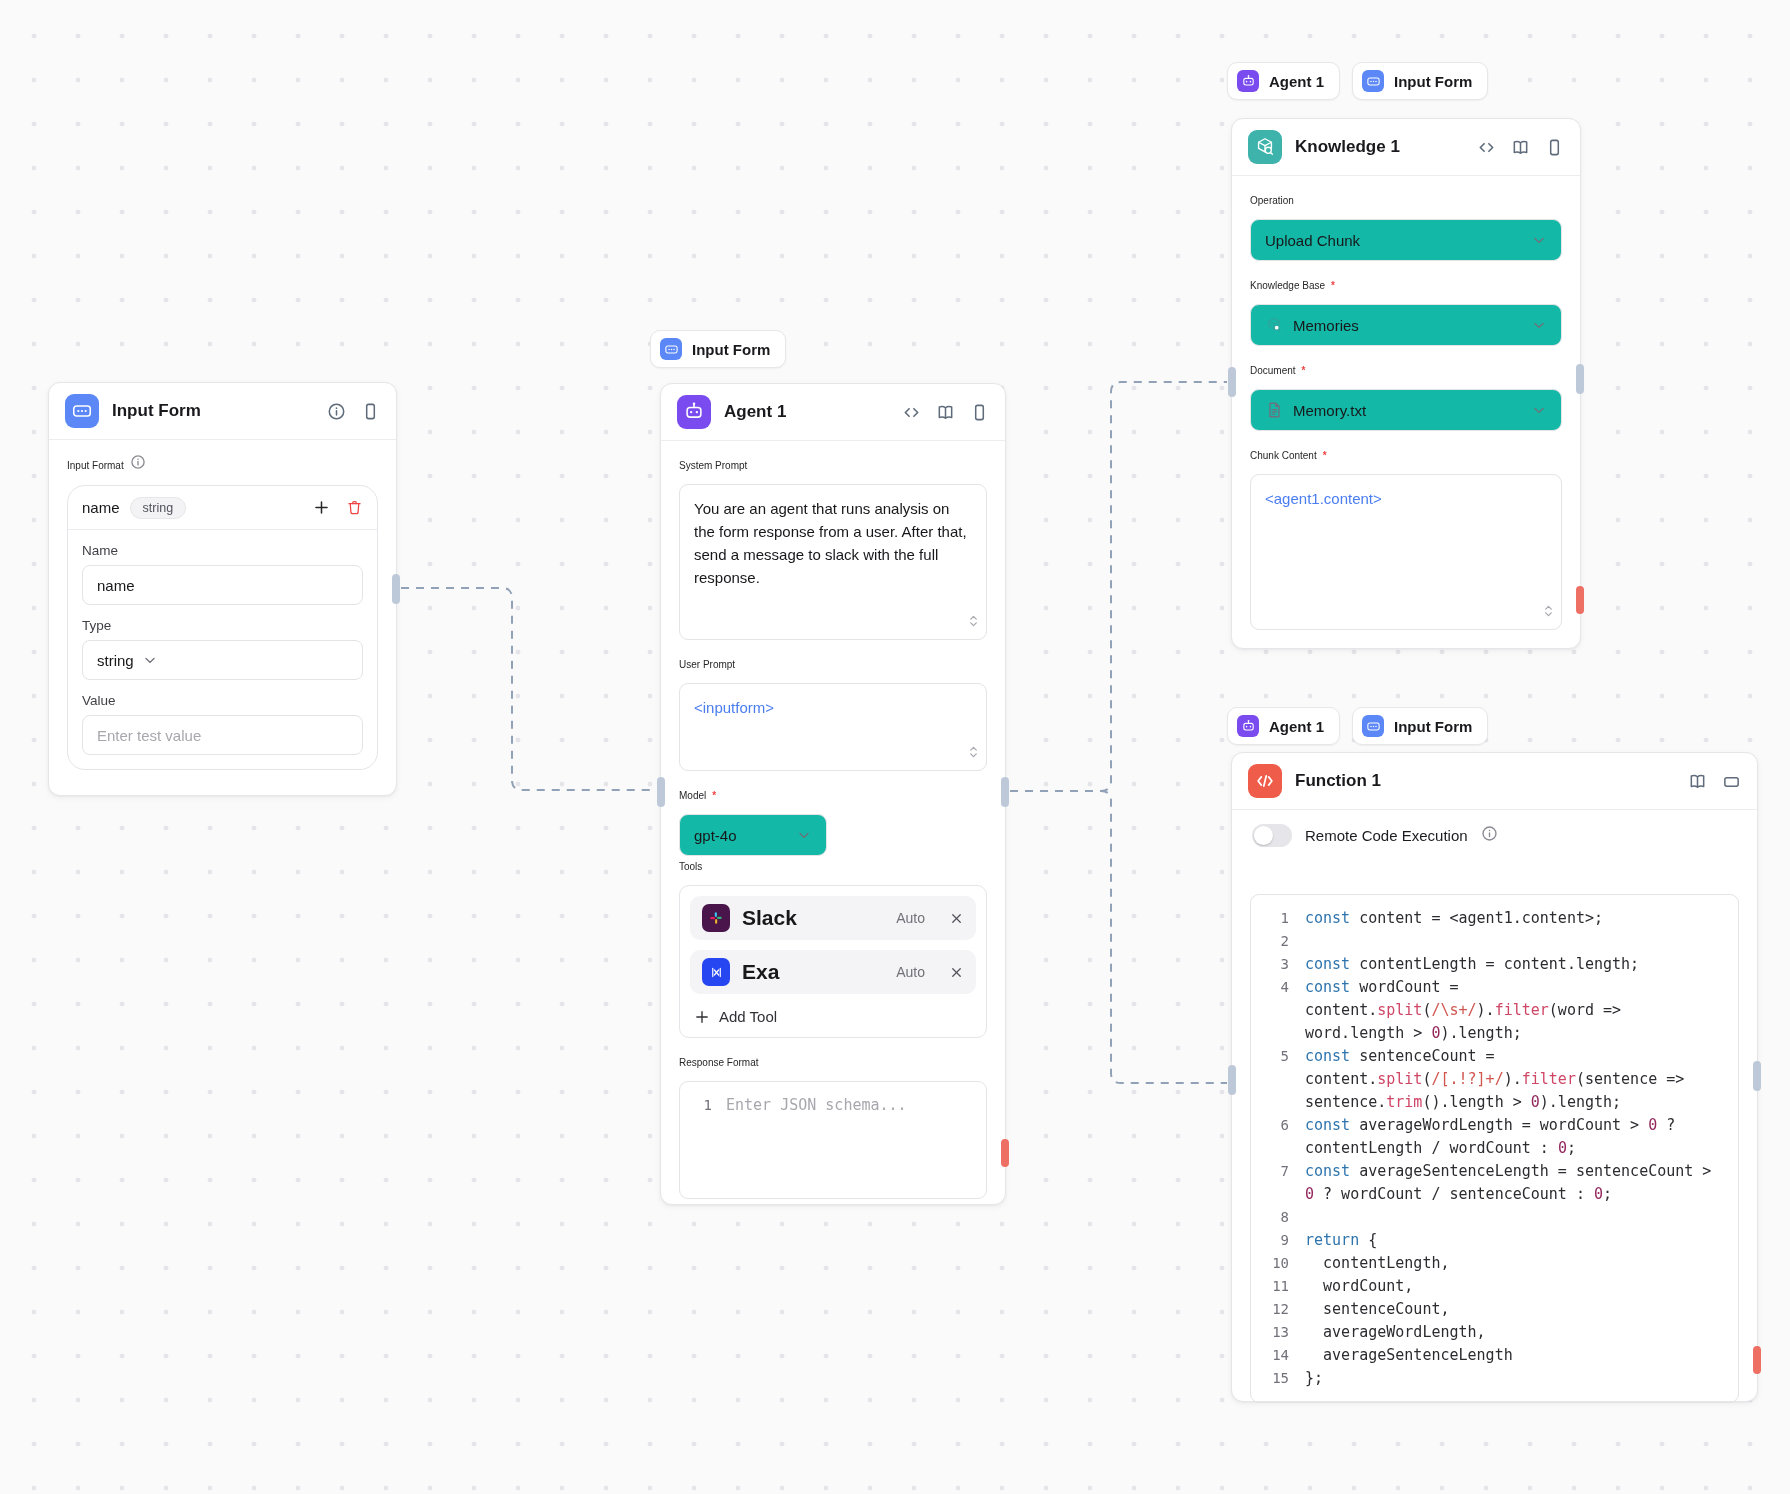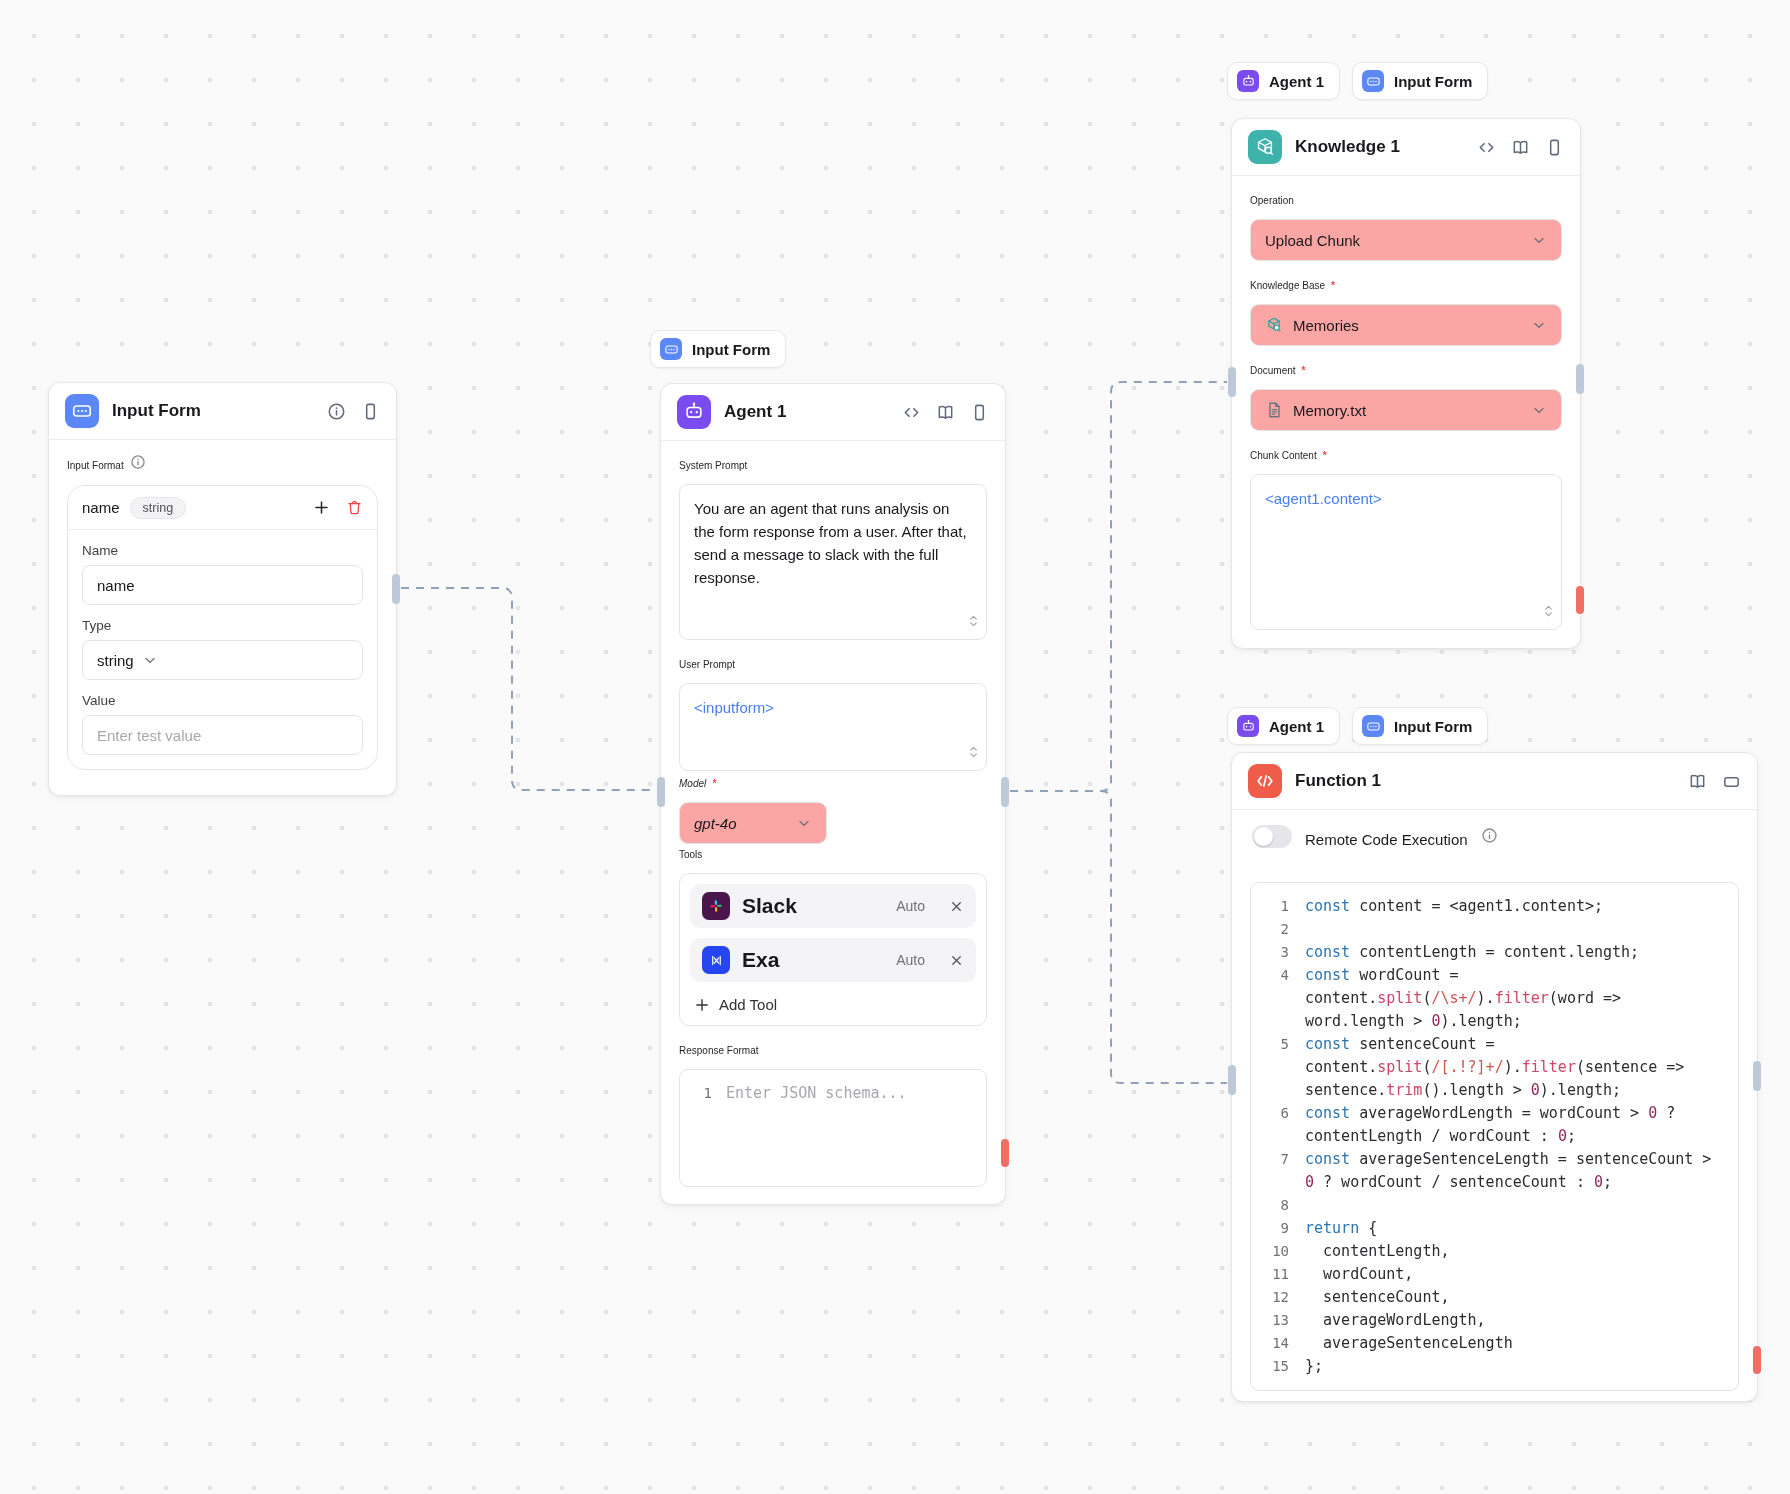--- a/index.html
+++ b/index.html
@@ -39,21 +39,21 @@
   .node-header{display:flex;align-items:center;gap:13px;padding:11px 16px;border-bottom:1px solid #ededf0;height:57px;}
   .node-icon{width:34px;height:34px;border-radius:9px;display:flex;align-items:center;justify-content:center;flex:none;}
   .node-title{font-size:17px;font-weight:600;color:#1a1a1e;flex:1;white-space:nowrap;}
   .hdr-icons{display:flex;align-items:center;gap:15px;color:#5f6b7a;}
   .hdr-icons .hicon{display:flex;align-items:center;cursor:pointer;}
   .node-body{padding:14px 18px 16px;display:flex;flex-direction:column;}
   .fgroup{display:flex;flex-direction:column;}
   .fgroup + .fgroup{margin-top:14px;}
   .field-label{font-size:10px;font-weight:500;color:#27272a;line-height:21px;margin-bottom:8px;display:flex;align-items:center;gap:6px;}
   .req{color:#ef4444;font-weight:600;}
-  .control{border:1px solid #e4e4e7;border-radius:9px;height:42px;display:flex;align-items:center;gap:10px;padding:0 14px;font-size:15px;color:#18181b;background:#fca5a5;}
+  .control{border:1px solid #e4e4e7;border-radius:9px;height:42px;display:flex;align-items:center;gap:10px;padding:0 14px;font-size:15px;color:#18181b;background:#14b8a6;}
   .control .grow{flex:1;}
   .chev{color:#71717a;display:flex;flex:none;}
   .tbox{border:1px solid #e4e4e7;border-radius:9px;padding:12px 14px;font-size:15px;line-height:23px;color:#18181b;position:relative;background:#fff;}
   .tpl{color:var(--template-text);}
   .placeholder{color:#a7a7ae;}
   .resize-glyph{position:absolute;right:7px;bottom:5px;color:#a8a8b0;}
 
   
   .badge-row{position:absolute;display:flex;gap:12px;z-index:3;}
   .badge{display:inline-flex;align-items:center;gap:10px;background:#fff;border:1px solid #e7e7ea;
@@ -70,40 +70,40 @@
   .if-box-header{display:flex;align-items:center;gap:10px;padding:10px 14px;height:44px;border-bottom:1px solid #ededf0;}
   .if-field-name{font-size:15px;font-weight:500;color:#18181b;}
   .pill{background:#f3f3f5;border:1px solid #e7e7ea;border-radius:999px;padding:3px 12px;font-size:12.5px;color:#52525b;}
   .if-box-inner{padding:12px 14px 14px;}
   .slabel{font-size:13.5px;color:#3f3f46;line-height:17px;margin-bottom:6px;}
   .sgroup + .slabel{margin-top:12px;}
   .scontrol{border:1px solid #e4e4e7;border-radius:8px;height:40px;display:flex;align-items:center;gap:8px;padding:0 14px;font-size:15px;color:#18181b;}
   .icon-btn{display:flex;align-items:center;cursor:pointer;}
 
   
-  .row2{display:flex;gap:16px;margin-top:2px;font-style:italic;}
+  .row2{display:flex;gap:16px;margin-top:14px;}
   .col-model{width:148px;flex:none;}
   .col-temp{flex:1;}
   .slider{position:relative;height:20px;margin-top:11px;}
   .slider .track{position:absolute;left:0;right:0;top:7px;height:6px;border-radius:3px;background:#ececf0;}
   .slider .fill{position:absolute;left:0;top:7px;height:6px;border-radius:3px;background:#161616;width:52%;}
   .slider .handle{position:absolute;top:0;left:calc(52% - 10px);width:20px;height:20px;border-radius:50%;background:#fff;border:5.5px solid #161616;cursor:grab;}
   .temp-value{font-size:15px;color:#52525b;margin-top:7px;margin-left:calc(52% - 12px);}
   .tools-box{border:1px solid #e5e5e9;border-radius:10px;padding:10px;display:flex;flex-direction:column;gap:10px;}
   .tool-row{background:#f4f4f6;border-radius:10px;height:44px;display:flex;align-items:center;gap:12px;padding:0 12px;}
   .tool-icon{width:28px;height:28px;border-radius:7px;display:flex;align-items:center;justify-content:center;flex:none;}
   .tool-name{font-size:21px;font-weight:700;color:#18181b;flex:1;}
   .tool-mode{font-size:14px;color:#71717a;}
   .add-tool{display:flex;align-items:center;gap:9px;padding:4px 4px 2px;font-size:15px;color:#303036;cursor:pointer;}
   .codebox{border:1px solid #e4e4e7;border-radius:9px;display:flex;padding:12px 10px;height:118px;font-family:"DejaVu Sans Mono",monospace;}
   .codebox .ln{width:22px;text-align:right;font-size:14px;color:#71717a;line-height:23px;flex:none;margin-right:14px;}
   .codebox .ph{font-size:15px;line-height:23px;}
 
   
-  .toggle-row{display:flex;align-items:flex-end;gap:13px;margin:0 0 4px 2px;height:26px;}
+  .toggle-row{display:flex;align-items:center;gap:13px;margin:0 0 16px 2px;height:26px;}
   .toggle{width:40px;height:23px;border-radius:999px;background:#e6e6ea;position:relative;flex:none;cursor:pointer;}
   .toggle .knob{position:absolute;left:2px;top:2px;width:19px;height:19px;border-radius:50%;background:#fff;box-shadow:0 1px 2px rgba(0,0,0,.2);}
   .toggle-label{font-size:15px;font-weight:500;color:#1c1c20;}
   .code-editor{border:1px solid #e4e4e7;border-radius:9px;margin-top:30px;padding:12px 10px 12px 12px;font-family:"DejaVu Sans Mono",monospace;font-size:15px;line-height:23px;}
   .code-line{display:flex;}
   .code-line .ln{width:26px;flex:none;text-align:right;color:#71717a;font-size:14px;line-height:23px;margin-right:16px;}
   .code-line .ct{width:420px;flex:none;white-space:pre-wrap;overflow-wrap:break-word;min-height:23px;color:#2b2b30;}
   .tok-k{color:#2e74ad;}
   .tok-f{color:#cf4565;}
   .tok-r{color:#d0564e;}

